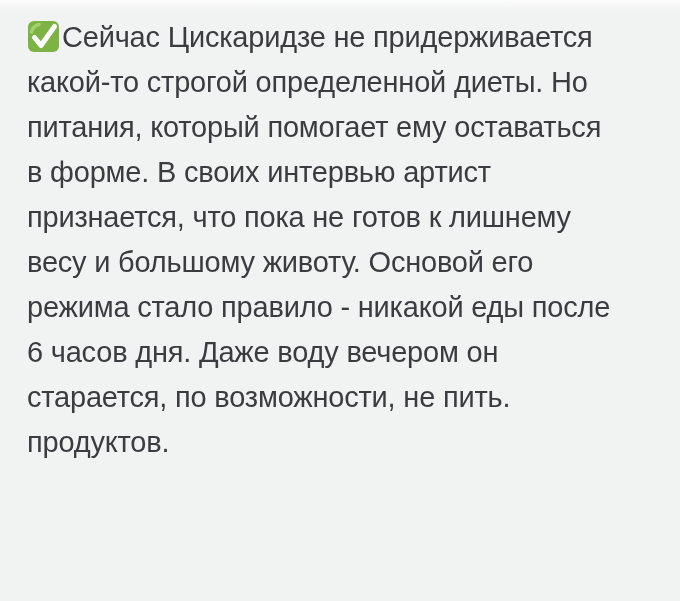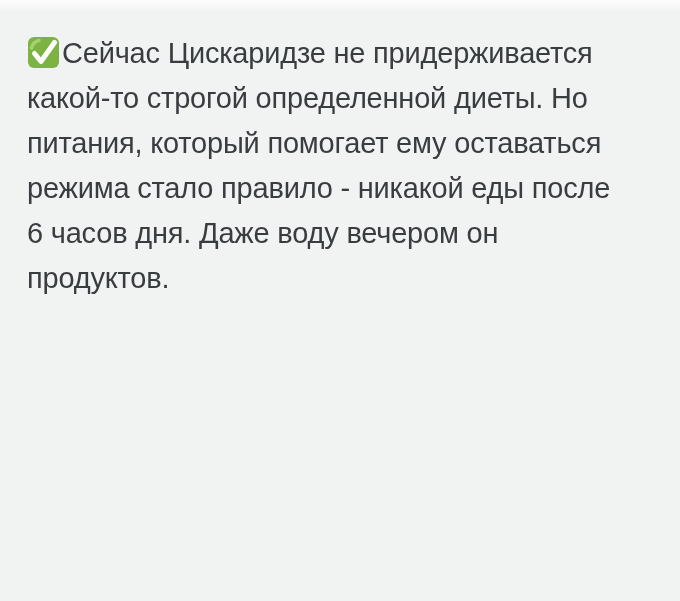--- a/index.html
+++ b/index.html
@@ -8,21 +8,20 @@
   }
   body {
     width: 680px;
     height: 601px;
     overflow: hidden;
     background: linear-gradient(#fdfdfd 0px, #f1f2f2 12px, #f1f2f2 100%);
     font-family: "Liberation Sans", "DejaVu Sans", sans-serif;
   }
   .post {
     padding: 15px 26px 0 27px;
-    margin-top: 16px;
   }
   .line {
     font-size: 29px;
     line-height: 45px;
     letter-spacing: -0.2px;
     color: #3a3d40;
     white-space: pre;
   }
   .emoji {
     display: inline-block;
@@ -41,16 +40,20 @@
 <body>
 
 <div class="post">
   <div class="line"><span class="emoji"><svg viewBox="0 0 33 33" xmlns="http://www.w3.org/2000/svg">
           <rect x="1" y="1" width="31" height="31" rx="6" fill="#7cb342"></rect>
           <path d="M4.5,12 A10,10 0 0 1 12,4.5" fill="none" stroke-width="3.5" stroke-linecap="round" stroke="#a5d16e"></path>
           <path d="M7.5,17.5 L14,25.5 L27.5,6.5" fill="none" stroke-width="5" stroke-linecap="round" stroke-linejoin="round" stroke="#ffffff"></path>
         </svg></span><span>Сейчас Цискаридзе не придерживается</span></div>
   <div class="line">какой-то строгой определенной диеты. Но</div>
   <div class="line">питания, который помогает ему оставаться</div>
+  <div class="line">в форме. В своих интервью артист</div>
+  <div class="line">признается, что пока не готов к лишнему</div>
+  <div class="line">весу и большому животу. Основой его</div>
   <div class="line">режима стало правило - никакой еды после</div>
   <div class="line">6 часов дня. Даже воду вечером он</div>
+  <div class="line">старается, по возможности, не пить.</div>
   <div class="line">продуктов.</div>
 </div>
 
 </body></html>

